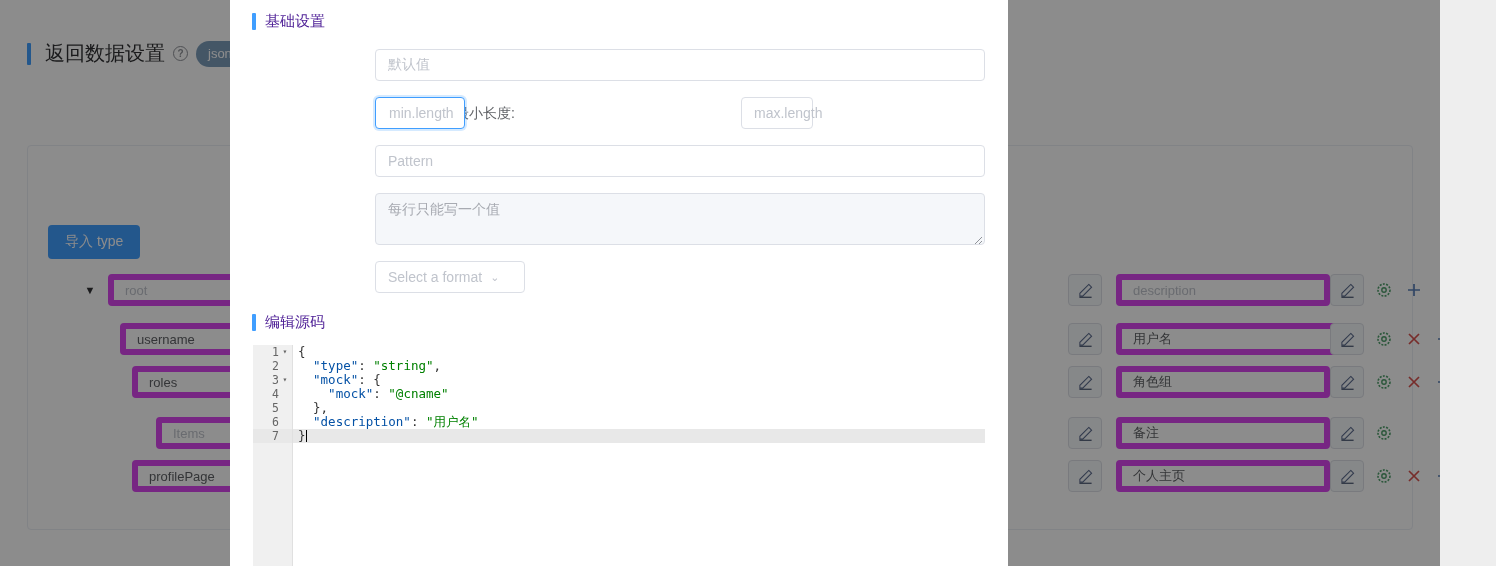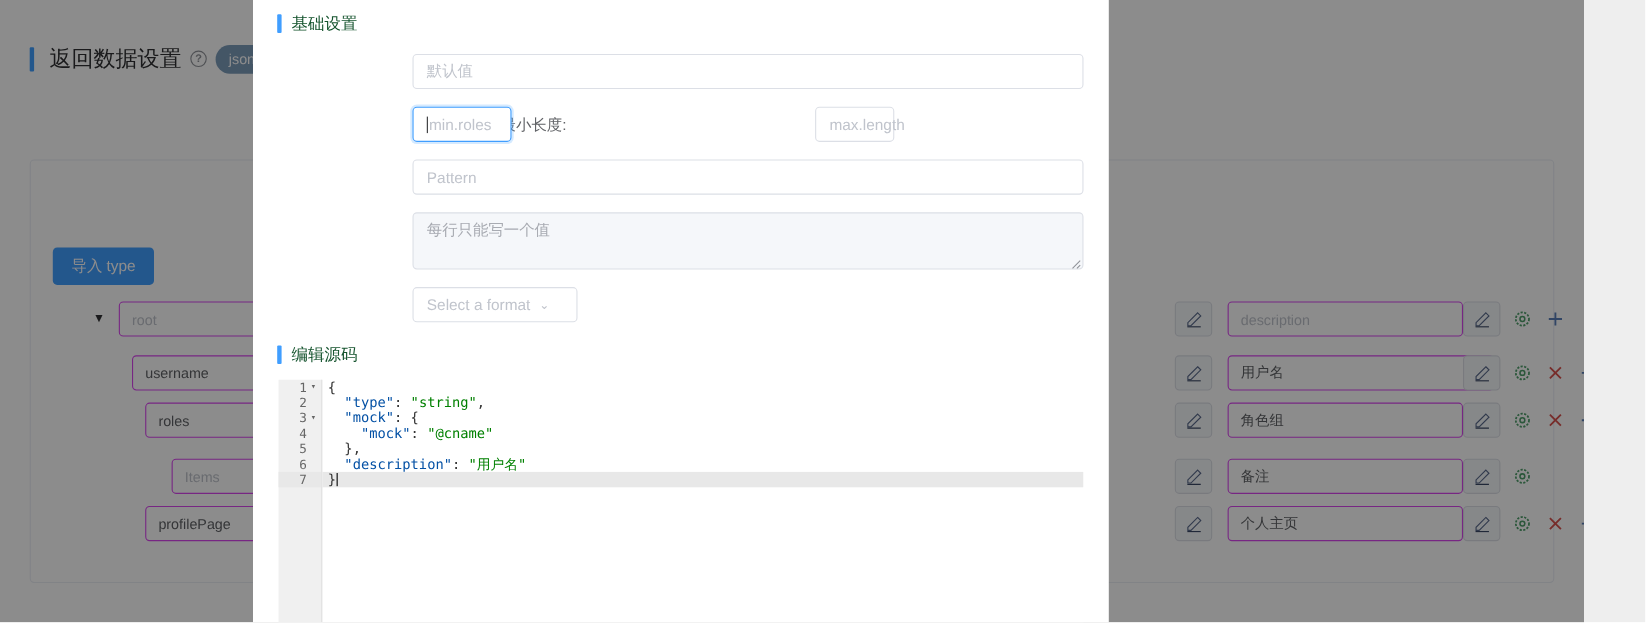--- a/index.html
+++ b/index.html
@@ -76,21 +76,21 @@
   .tree-row {
     position: absolute; left: 0; width: 1386px; height: 32px;
     display: flex; align-items: center;
   }
   .tree-caret {
     position: absolute; width: 16px; text-align: center;
     font-size: 11px; color: #303133;
   }
   .field-box {
     position: absolute; height: 32px;
-    border: 1px solid #d946ef; border-radius: 4px;
+    border: 6px solid #d946ef; border-radius: 4px;
     background: #ffffff; display: flex; align-items: center;
     padding: 0 11px; font-size: 13px; color: #606266;
   }
   .field-box.placeholder { color: #c0c4cc; }
   .edit-btn {
     position: absolute; width: 34px; height: 32px;
     border: 1px solid #dcdfe6; border-radius: 4px;
     background: #f5f7fa; display: flex; align-items: center; justify-content: center;
   }
   .pencil { width: 15px; height: 15px; display: block; }
@@ -114,21 +114,21 @@
   
   #modal {
     position: absolute; left: 230px; top: 0; width: 778px; height: 566px;
     background: #ffffff;
     overflow: hidden;
   }
   .modal-body { position: relative; width: 778px; height: 566px; }
 
   .sec-title {
     position: absolute; display: flex; align-items: center;
-    font-size: 15px; color: #14532d;
+    font-size: 15px; color: #4c1d95;
   }
   .sec-title .title-bar { height: 17px; margin-right: 9px; }
 
   .form-label {
     position: absolute; text-align: right;
     font-size: 14px; color: #606266; line-height: 32px;
   }
   .form-input {
     position: absolute; height: 32px;
     border: 1px solid #dcdfe6; border-radius: 4px;
@@ -388,21 +388,21 @@
         <span class="title-bar"></span>
         <span>基础设置</span>
       </div>
 
       <div class="form-label" style="left:30px; top:49px; width:255px;">默认值:</div>
       <div class="form-input" style="left:145px; top:49px; width:610px;">默认值</div>
 
       <div class="form-label" style="left:30px; top:97px; width:255px;">最小长度:</div>
       <div class="form-input focused" style="left:145px; top:97px; width:90px;">
         <span class="caret"></span>
-          <span>min.roles</span>
+          <span>min.length</span>
       </div>
 
       <div class="form-input" style="left:511px; top:97px; width:72px;">max.length</div>
 
       <div class="form-label" style="left:30px; top:145px; width:255px;">
         <span>Pattern</span><span class="label-help">?</span><span>:</span>
       </div>
       <div class="form-input" style="left:145px; top:145px; width:610px;">Pattern</div>
 
       <div class="form-label" style="left:30px; top:202px; width:255px;">

